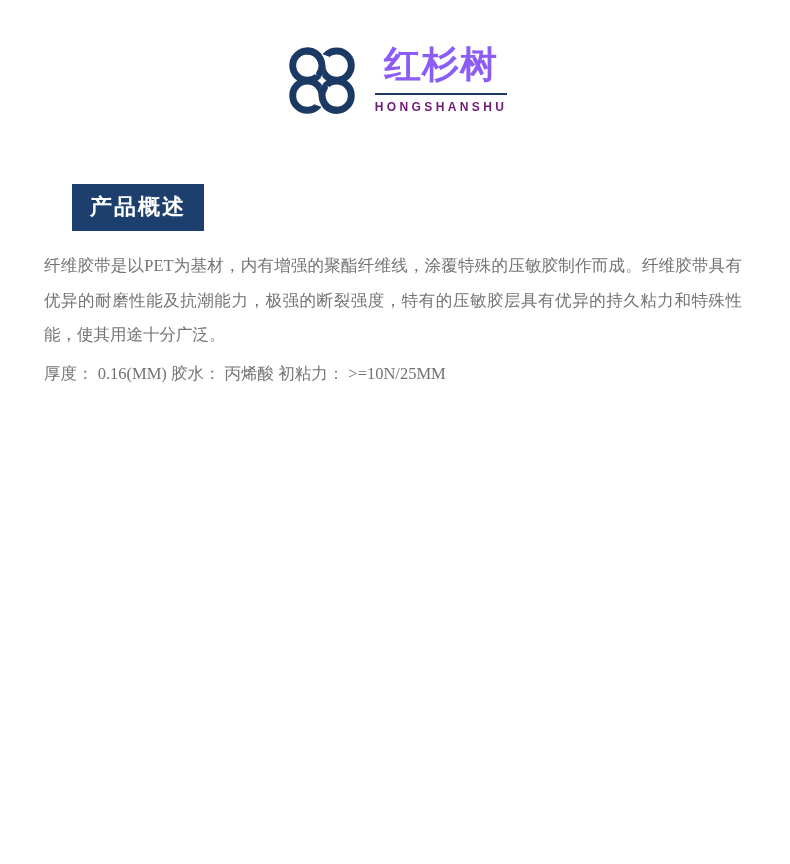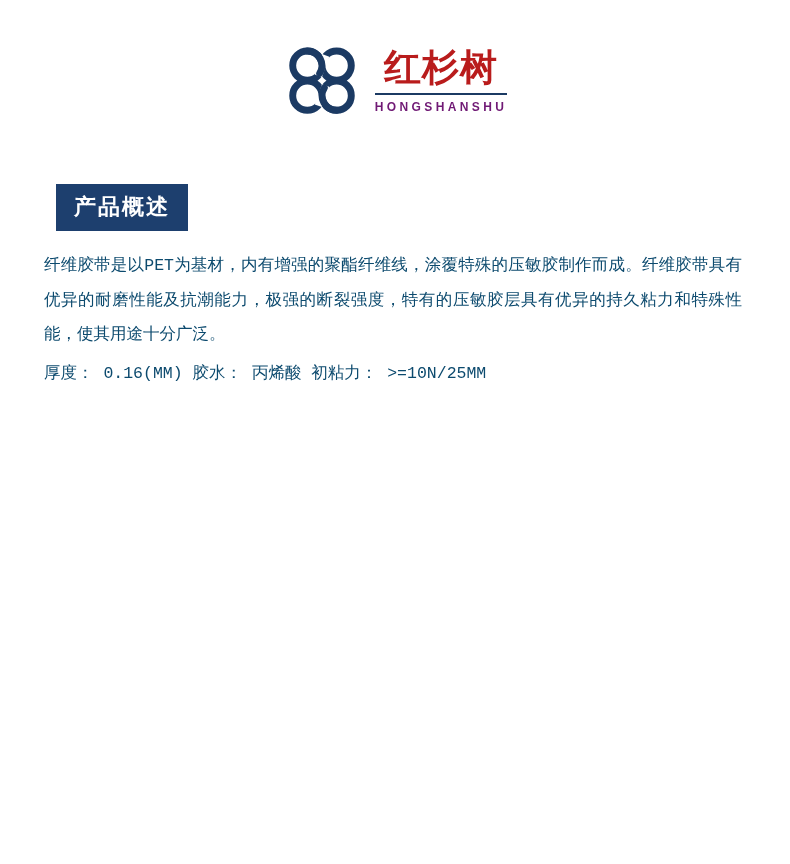--- a/index.html
+++ b/index.html
@@ -35,24 +35,24 @@
     flex: none;
   }
   .logo-text {
     display: flex;
     flex-direction: column;
     align-items: center;
     justify-content: center;
     line-height: 1;
   }
   .logo-cn {
-    font-family: Liberation Serif, serif;
+    font-family: Liberation Mono, monospace;
     font-size: 37px;
     font-weight: bold;
-    color: #b91c1c;
+    color: #8b5cf6;
     letter-spacing: 1px;
   }
   .logo-rule {
     width: 100%;
     height: 2px;
     background: #1b3a63;
     margin: 7px 0 6px 0;
   }
   .logo-en {
     font-size: 12px;
@@ -67,29 +67,29 @@
     background: #1d3f6e;
     color: #ffffff;
     font-family: "DejaVu Sans", "Liberation Sans", sans-serif;
     font-size: 22px;
     font-weight: bold;
     letter-spacing: 2px;
     padding: 8px 18px 9px 18px;
     box-shadow: 4px 4px 0 #ffffff;
   }
   .title-wrap {
-    padding-left: 56px;
+    padding-left: 72px;
   }
 
   
   .body-copy {
     padding: 0 48px 0 44px;
-    font-family: Liberation Mono, monospace;
+    font-family: Liberation Serif, serif;
     font-size: 16.5px;
-    color: #0c4a6e;
+    color: #737373;
     line-height: 2.1;
     text-align: justify;
   }
   .body-copy p {
     margin: 0;
   }
 
   
   .gap-overview-title { height: 56px; }
   .gap-title-to-text  { height: 18px; }

